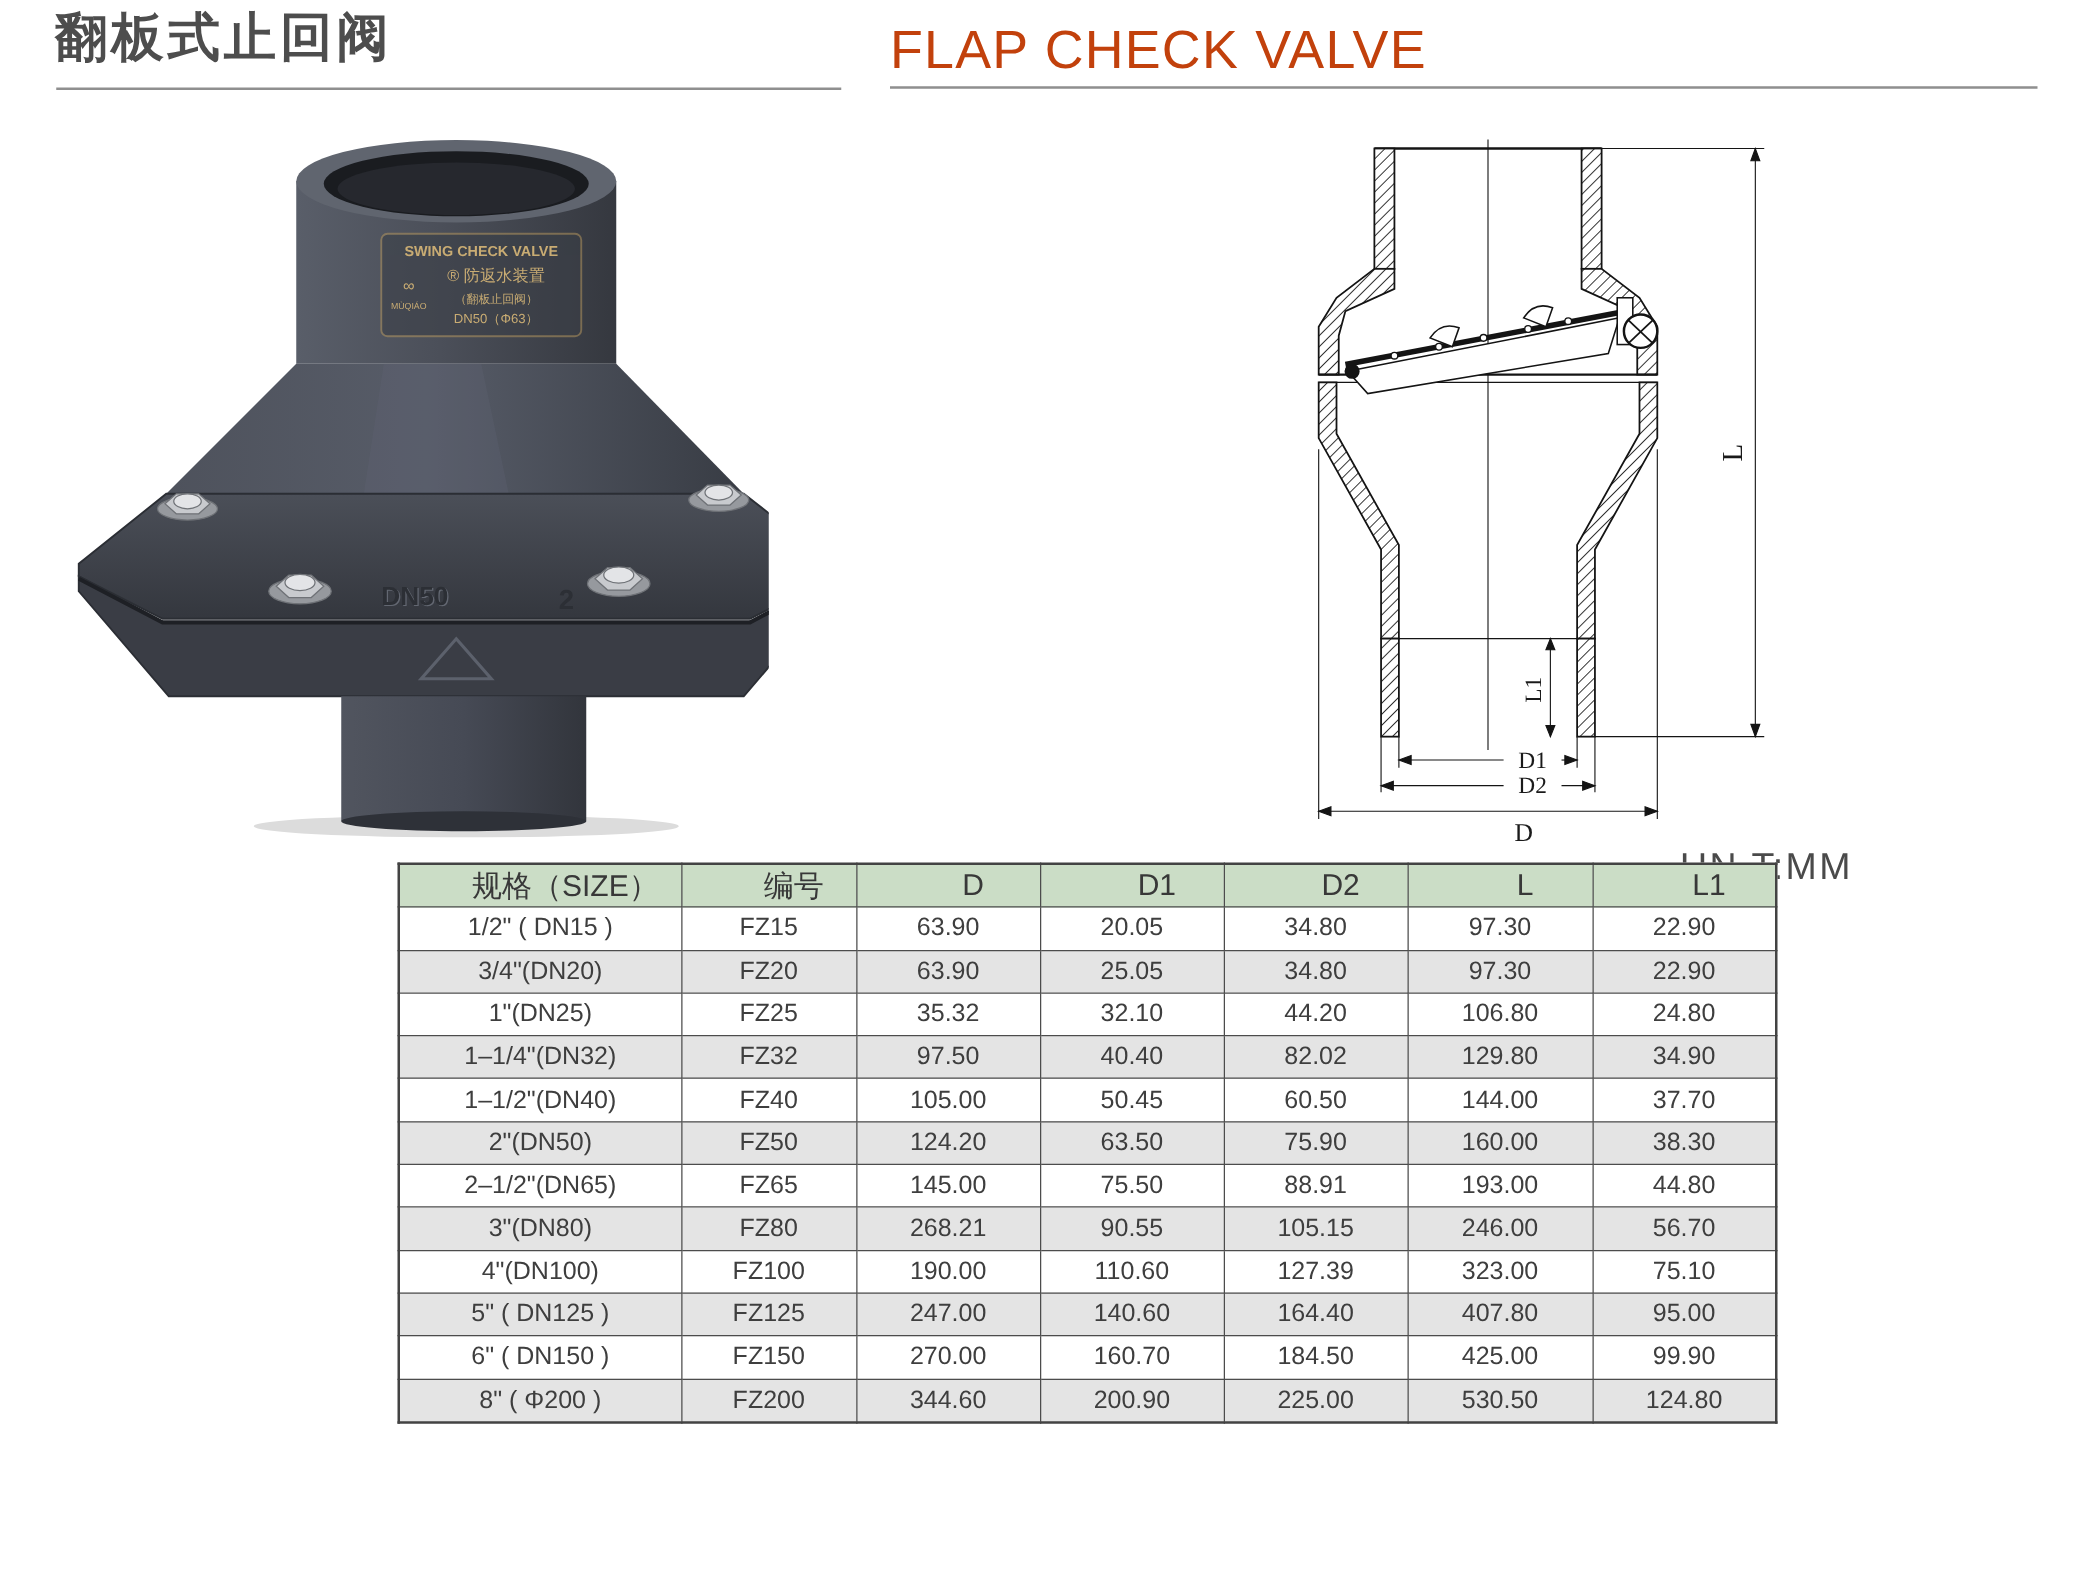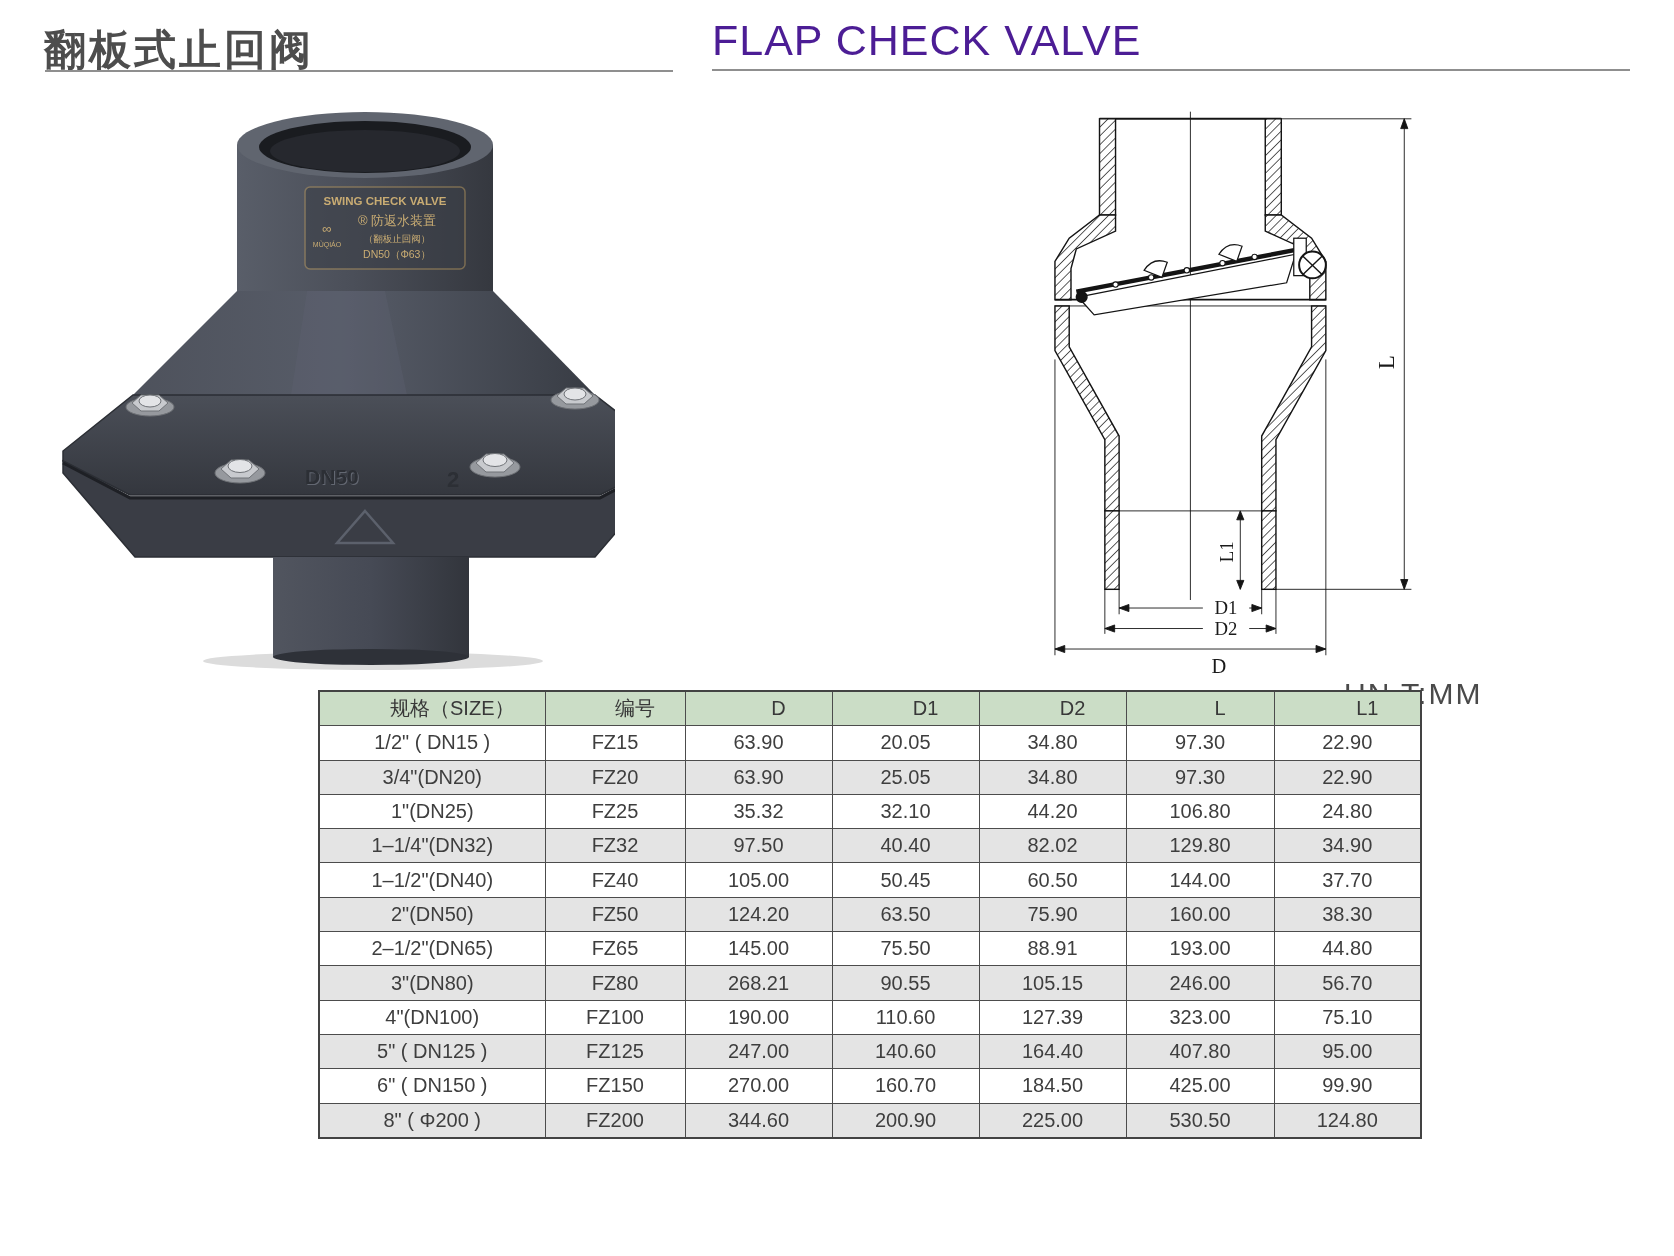--- a/index.html
+++ b/index.html
@@ -1,36 +1,36 @@
 <!DOCTYPE html>
 <html><head>
 <meta charset="utf-8">
 <style>
   html,body{margin:0;padding:0;background:#ffffff;}
   body{width:1674px;height:1256px;position:relative;overflow:hidden;
        font-family:"Liberation Sans",sans-serif;color:#3f3f3f;}
   .abs{position:absolute;}
 
   
-  .title-zh{left:44px;top:22px;font-size:42px;font-weight:600;color:#4d4d4d;letter-spacing:3px;}
+  .title-zh{left:44px;top:2px;font-size:42px;font-weight:600;color:#4d4d4d;letter-spacing:3px;}
   .rule-zh{left:45px;top:70px;width:628px;height:2px;background:#8f8f8f;}
-  .title-en{left:712px;top:16px;font-size:43px;font-weight:400;color:#4c1d95;letter-spacing:1px;}
+  .title-en{left:712px;top:16px;font-size:43px;font-weight:400;color:#c2410c;letter-spacing:1px;}
   .rule-en{left:712px;top:69px;width:918px;height:2px;background:#8f8f8f;}
 
   
   .unit-note{left:1344px;top:677px;font-size:30px;color:#4a4a4a;letter-spacing:2px;}
 
   
   .tbl-wrap{left:318px;top:690px;}
   table.spec{border-collapse:collapse;table-layout:fixed;background:#fff;}
   table.spec th,table.spec td{
     border:1.6px solid #4c4c4c;text-align:center;vertical-align:middle;
     height:33.3px;padding:0 4px;font-size:20px;color:#3e3e3e;white-space:nowrap;}
   table.spec{border:2.5px solid #434343;}
-  table.spec th{background:#cbddc6;font-weight:400;font-size:20px;color:#383838;padding-left:44px;}
+  table.spec th{background:#cbddc6;font-weight:400;font-size:24px;color:#383838;padding-left:44px;}
   table.spec tr.alt td{background:#e4e4e4;}
 
   svg text{font-family:"Liberation Serif","DejaVu Serif",serif;}
   svg text.sans{font-family:"Liberation Sans",sans-serif;}
 </style>
 </head>
 <body>
 
 <div class="abs title-zh">翻板式止回阀</div>
 <div class="abs rule-zh"></div>

